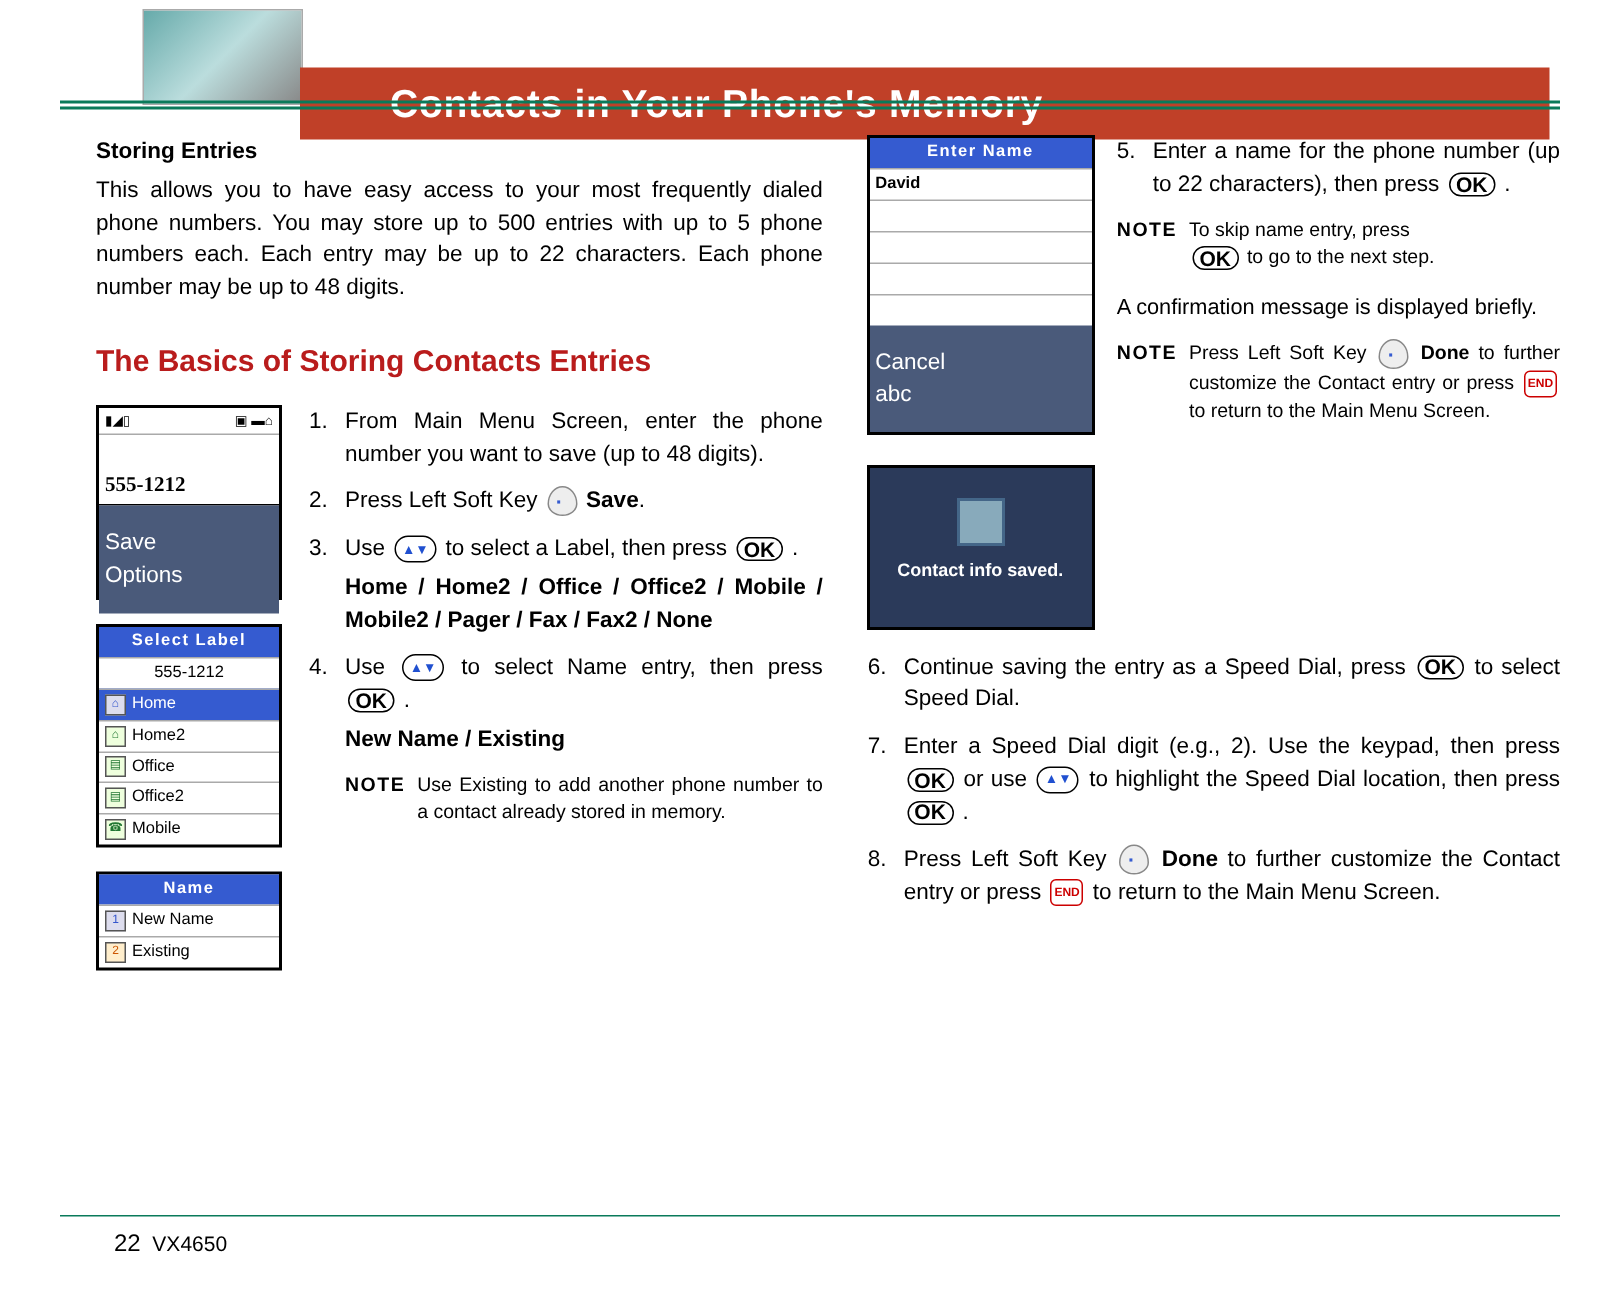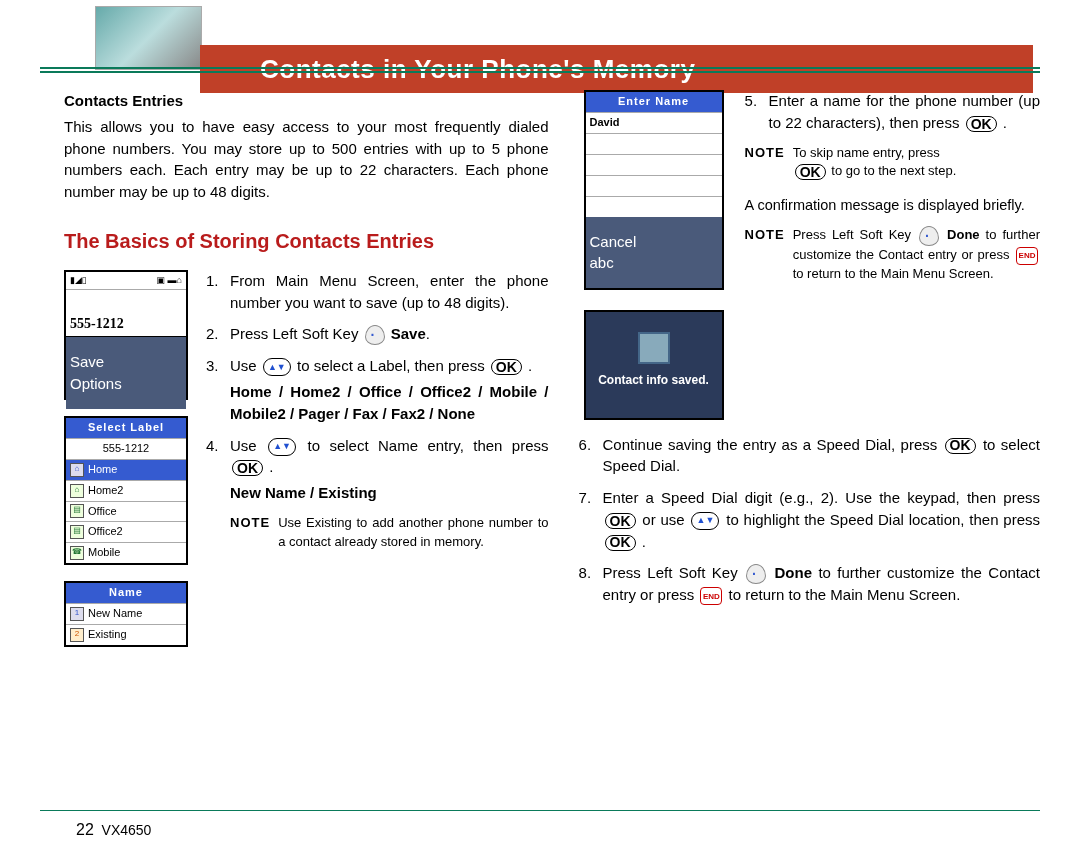--- a/index.html
+++ b/index.html
@@ -266,21 +266,21 @@
   .screens-col-right {
     display:flex;
     flex-direction:column;
     gap:20px;
     width:150px;
     flex:none;
     align-items:center;
   }
   .phone-screen-lg {
     border:2px solid #000;
-    width:140px;
+    width:152px;
     background:#fff;
     font-size:12px;
     box-sizing:border-box;
   }
   .ps-body-dark {
     background:#2b3a5a;
     color:#fff;
     text-align:center;
     padding:20px 6px 28px 6px;
     font-weight:bold;
@@ -313,21 +313,21 @@
   <div class="header-title-bg">
     <span class="header-title">Contacts in Your Phone's Memory</span>
   </div>
 </div>
 <div class="header-rule"></div>
 <div class="header-rule2"></div>
 
 <div class="content">
 
   <div class="column col-left">
-    <div class="sub-head">Contacts Entries</div>
+    <div class="sub-head">Storing Entries</div>
     <p class="para">This allows you to have easy access to your most frequently dialed phone numbers. You may store up to 500 entries with up to 5 phone numbers each. Each entry may be up to 22 characters. Each phone number may be up to 48 digits.</p>
 
     <div class="section-title">The Basics of Storing Contacts Entries</div>
 
     <div class="steps-row">
       <div class="screens-col">
 
         <div class="phone-screen" style="height:130px;display:flex;flex-direction:column;">
           <div class="ps-status">
               <span>▮◢▯</span>

